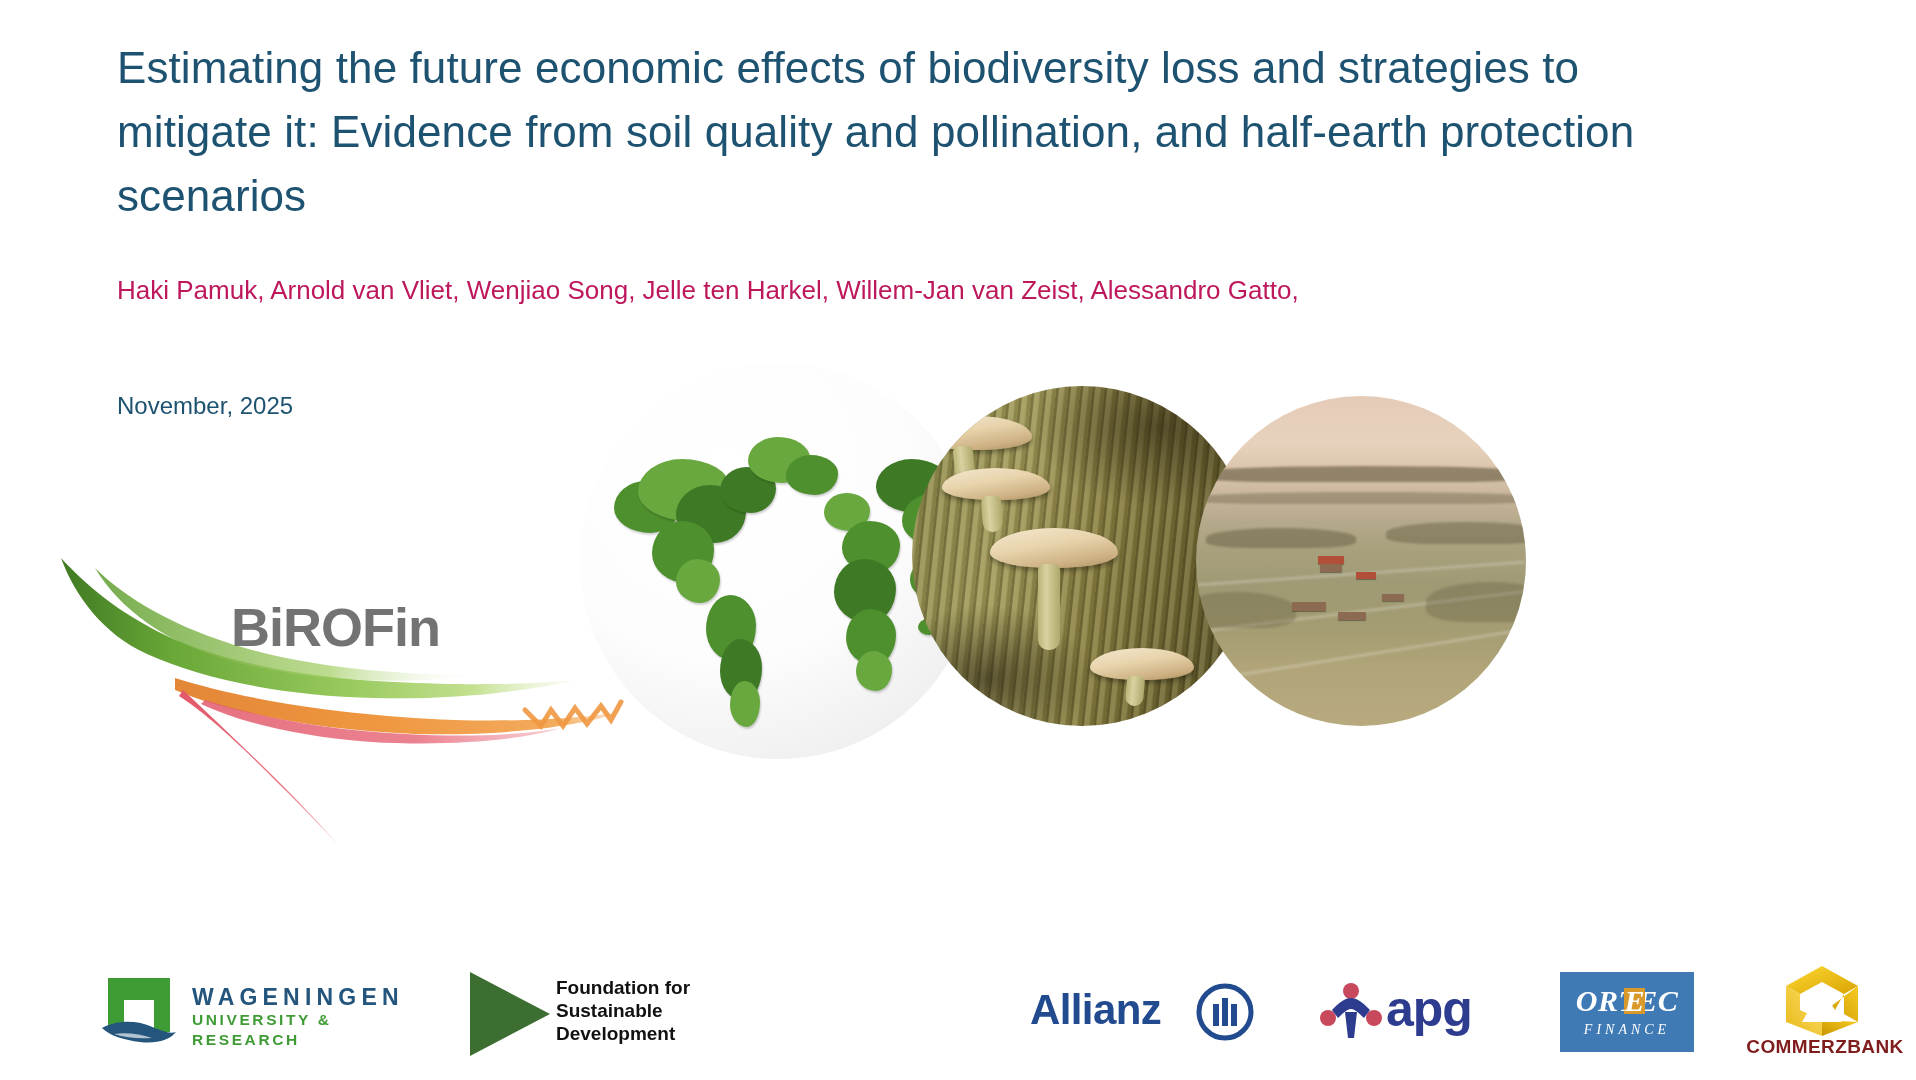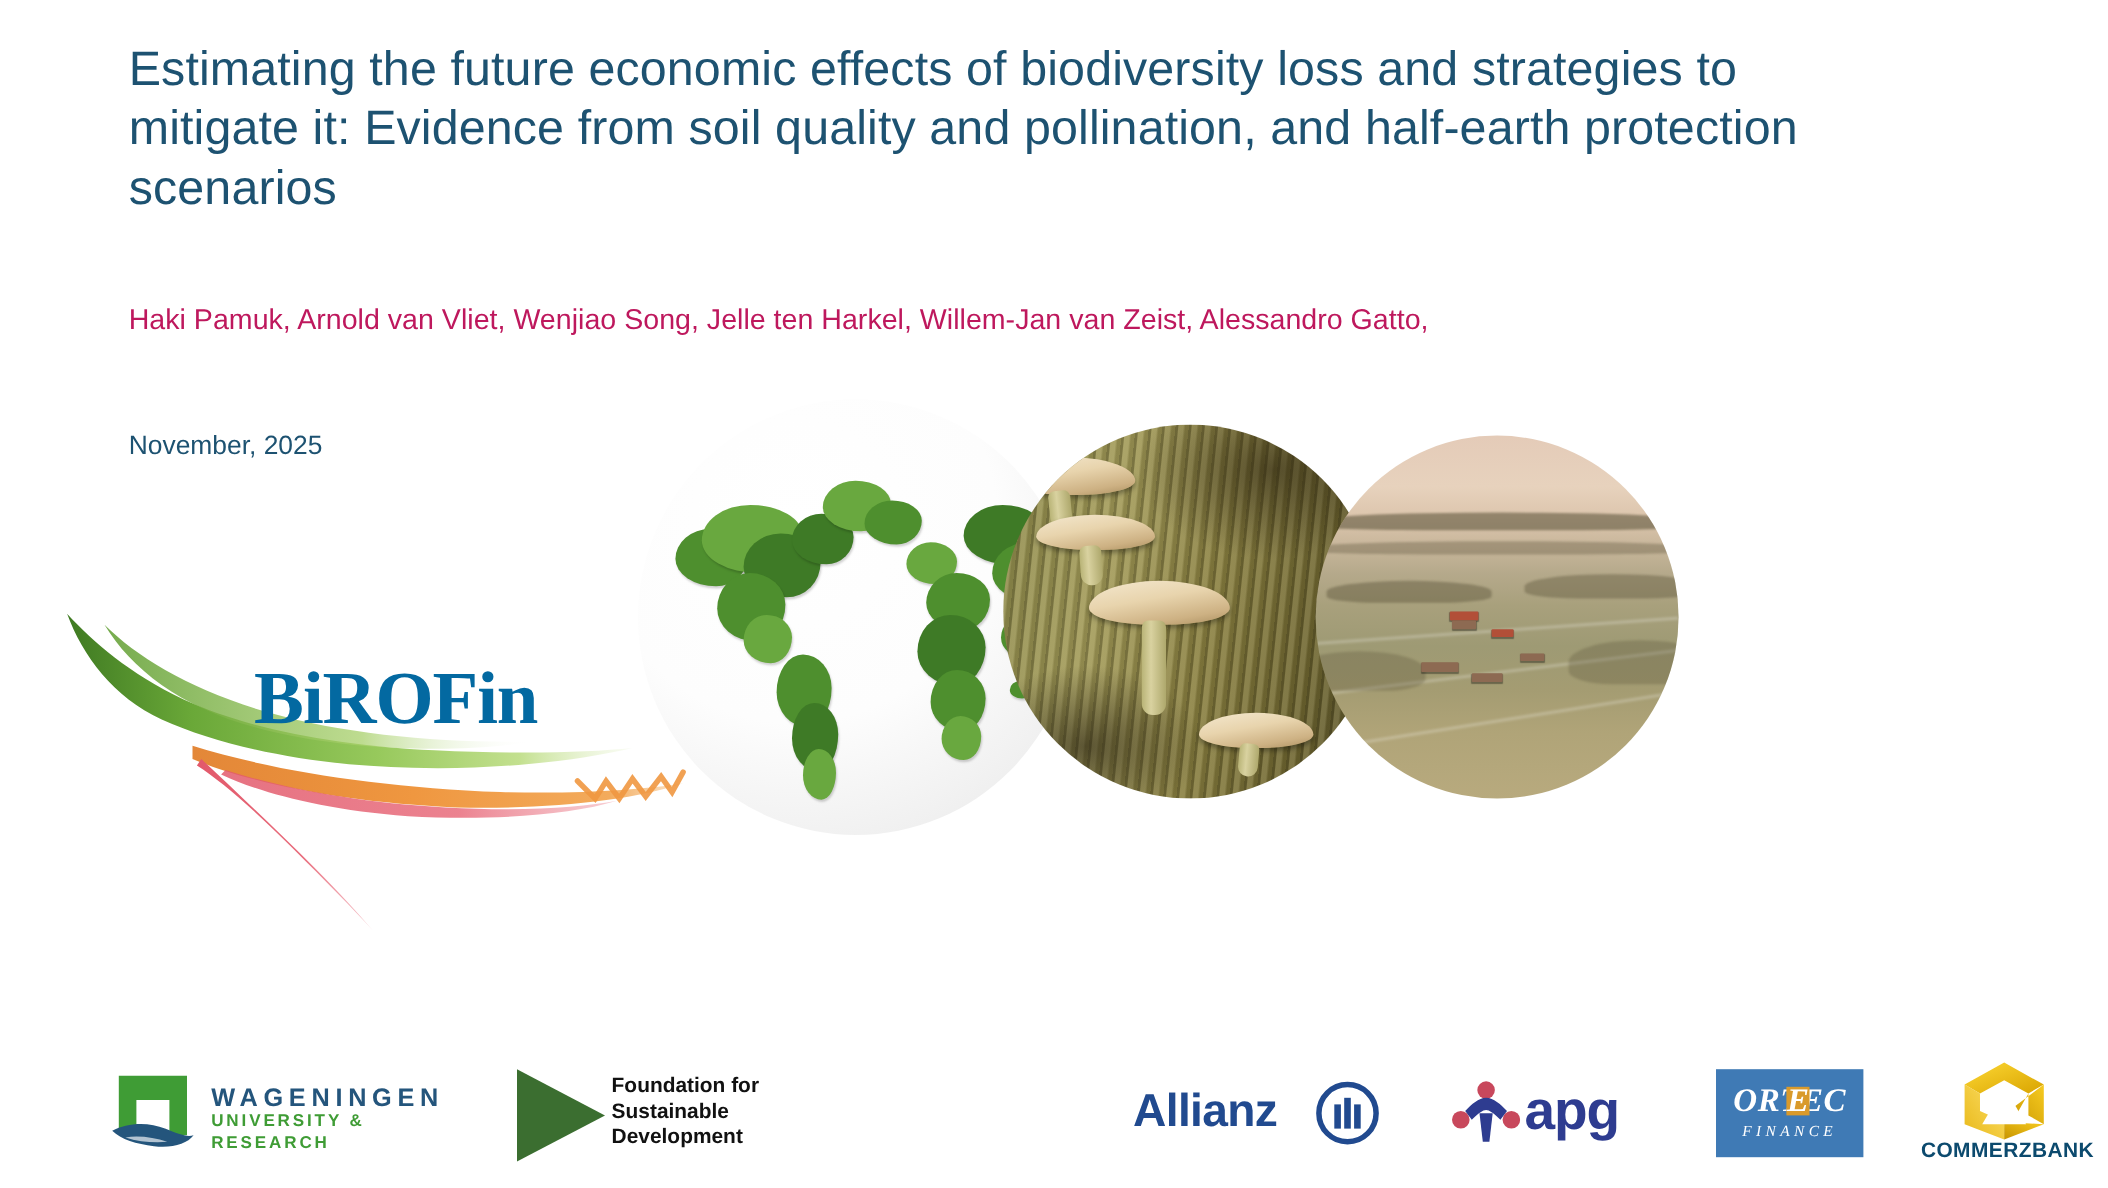--- a/index.html
+++ b/index.html
@@ -17,21 +17,21 @@
   }
 
   
   #slide-title {
     position: absolute;
     left: 117px;
     top: 36px;
     width: 1610px;
     color: #1d5271;
     font-size: 44px;
-    line-height: 54px;
+    line-height: 64px;
     font-weight: 400;
     letter-spacing: 0.1px;
   }
 
   
   #authors-block {
     position: absolute;
     left: 117px;
     top: 270px;
     width: 1500px;
@@ -58,24 +58,24 @@
     left: 55px;
     top: 550px;
     width: 610px;
     height: 300px;
   }
   #birofin-logo svg { position: absolute; left: 0; top: 0; }
   #birofin-wordmark {
     position: absolute;
     left: 176px;
     top: 50px;
-    font-family: Liberation Serif, serif;
-    font-size: 68px;
+    font-family: Liberation Sans, sans-serif;
+    font-size: 54px;
     font-weight: 700;
-    color: #0369a1;
+    color: #737373;
     letter-spacing: -1px;
     line-height: 1;
   }
 
   
   .photo-circle {
     position: absolute;
     border-radius: 50%;
     overflow: hidden;
   }
@@ -250,21 +250,21 @@
     font-size: 14px; font-weight: 400; color: #ffffff;
     letter-spacing: 4px;
   }
 
   
   #logo-commerzbank { left: 1740px; width: 170px; }
   #cb-mark { position: absolute; left: 40px; top: 2px; }
   #cb-word {
     position: absolute; left: 0; right: 0; top: 74px;
     text-align: center;
-    font-size: 19px; font-weight: 700; color: #0c4a6e;
+    font-size: 19px; font-weight: 700; color: #7f1d1d;
     letter-spacing: 0.4px;
   }
 </style>
 </head>
 <body>
 
 <div id="slide-title">Estimating the future economic effects of biodiversity loss and strategies to mitigate it: Evidence from soil quality and pollination, and half-earth protection scenarios</div>
 
 <div id="authors-block">
   <div class="author-line">Haki Pamuk, Arnold van Vliet, Wenjiao Song, Jelle ten Harkel, Willem-Jan van Zeist, Alessandro Gatto,</div>

